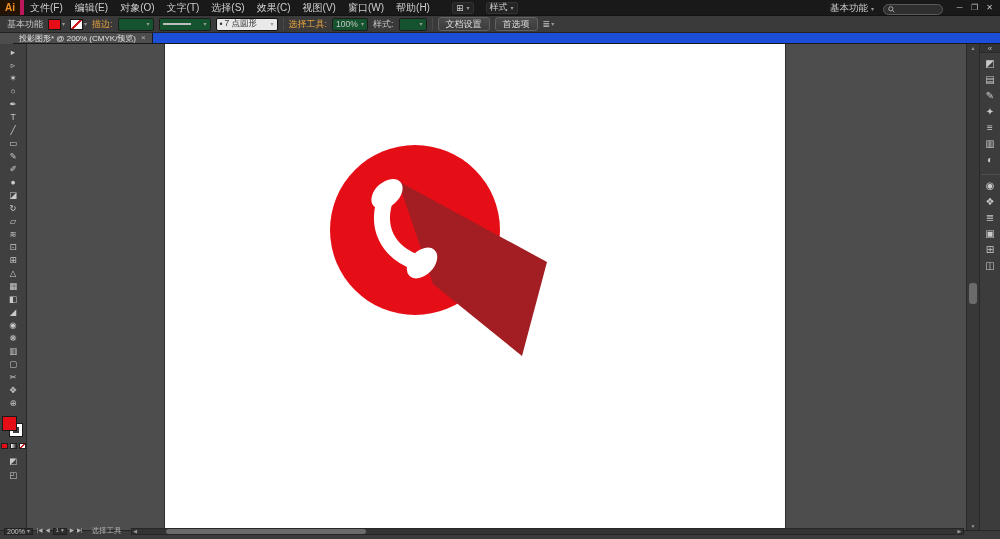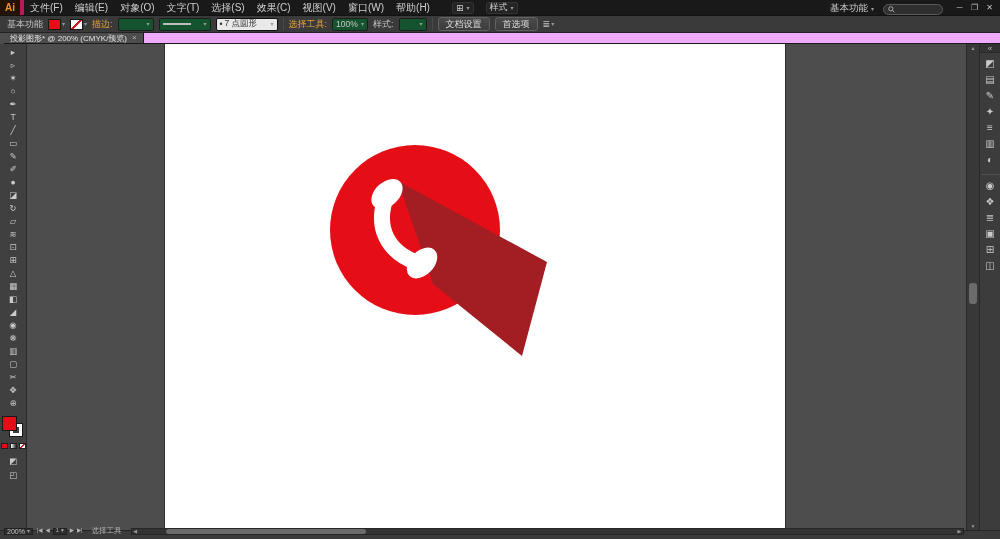--- a/index.html
+++ b/index.html
@@ -37,21 +37,21 @@
   .combo{height:13px;background:#14532d;border:1px solid #1d1d1d;border-radius:2px;display:flex;
          align-items:center;gap:2px;padding:0 3px;font-size:8.5px;color:#c9c9c9;white-space:nowrap;flex:none}
   .combo.light{background:#e9e9e9;color:#333;border-color:#101010}
   .combo .val{min-width:14px}
   .profile-line{width:28px;height:2px;background:#bdbdbd}
   .cbtn{height:14px;border:1px solid #616161;background:linear-gradient(#4b4b4b,#3c3c3c);border-radius:3px;
         padding:0 7px;font-size:9px;color:#dddddd;display:flex;align-items:center;white-space:nowrap;flex:none}
   .vsep{width:1px;height:12px;background:#2a2a2a;border-right:1px solid #4a4a4a;flex:none}
 
   
-  .tabstrip{position:absolute;left:4px;top:33px;right:0;height:11px;background:#f0abfc;border-bottom:1px solid #1a1a1a;display:flex}
+  .tabstrip{position:absolute;left:13px;top:33px;right:0;height:11px;background:#1d4ed8;border-bottom:1px solid #1a1a1a;display:flex}
   .tab{background:#4d4d4d;padding:0 6px;display:flex;align-items:center;gap:5px;font-size:8px;
        color:#e2e2e2;border-right:1px solid #1a1a1a;white-space:nowrap}
   .tab-close{color:#b5b5b5;font-size:8px;line-height:1}
 
   
   .toolbar{position:absolute;left:0;top:44px;width:27px;height:486px;background:#404040;
            border-right:1px solid #2a2a2a;display:flex;flex-direction:column;align-items:center;padding-top:2px}
   .tool{width:25px;height:13px;display:flex;align-items:center;justify-content:center}
   .tool span{font-size:8.5px;color:#c9c9c9;line-height:1}
   .fillstroke{position:relative;width:20px;height:20px;margin-top:7px;flex:none}

